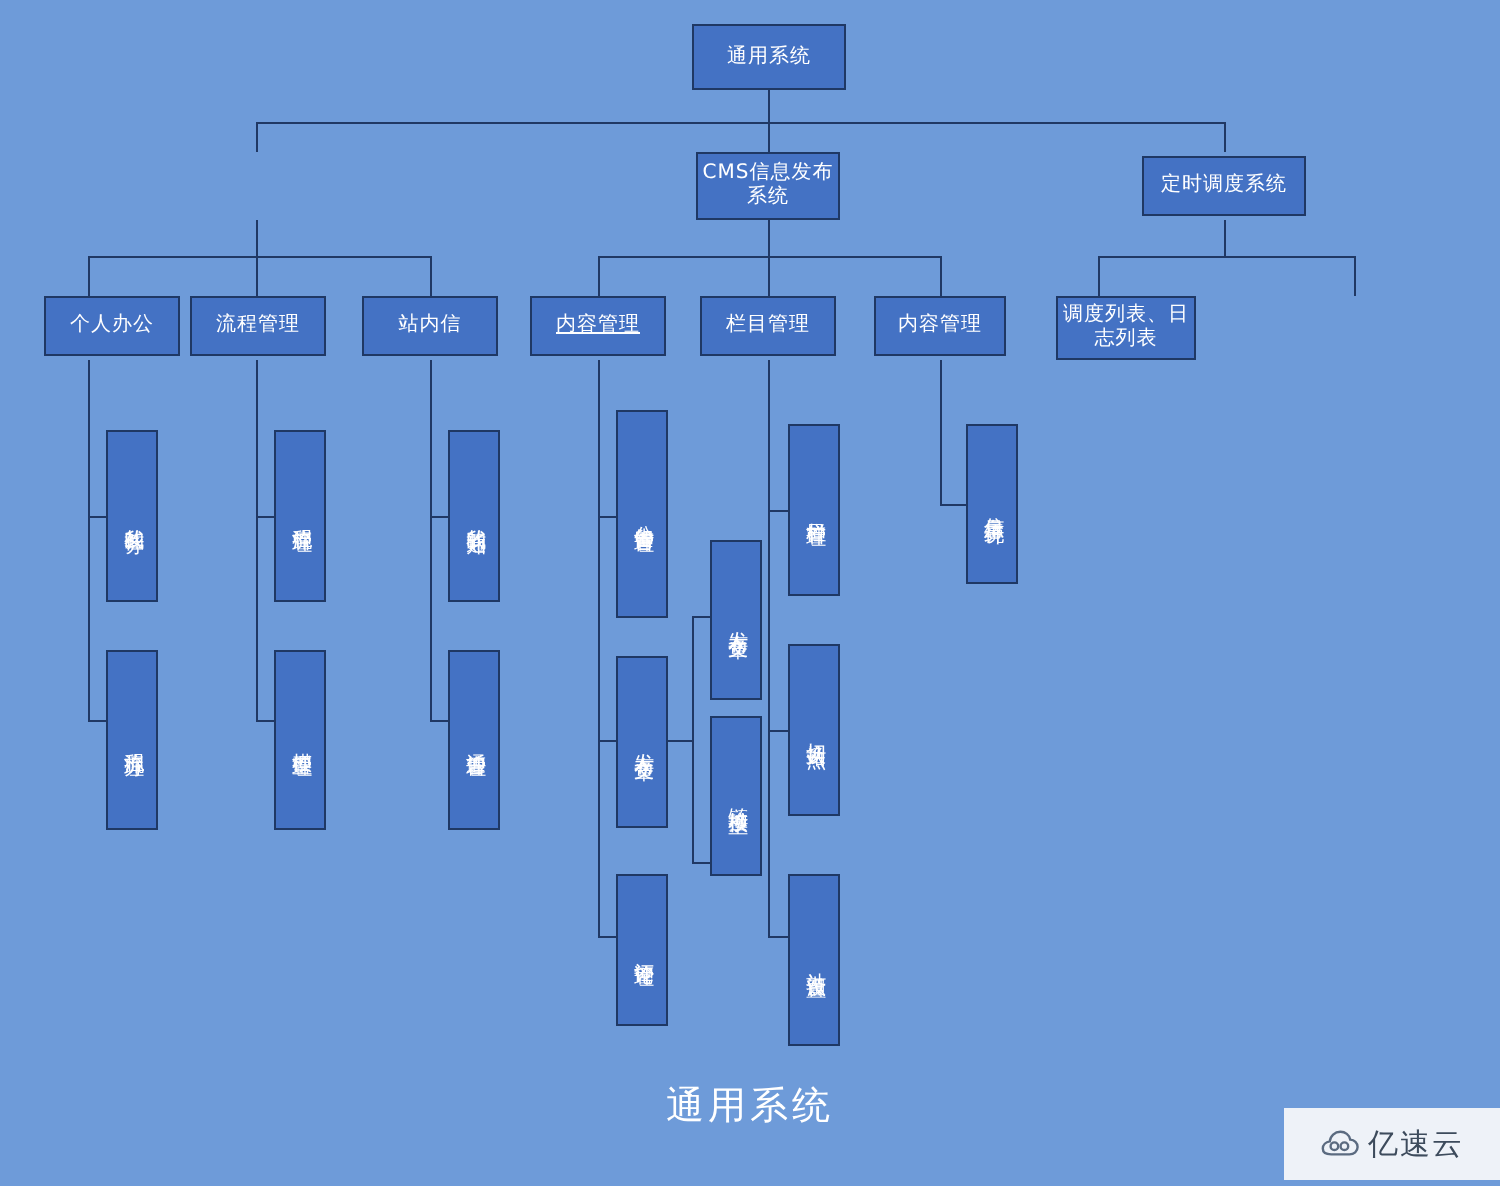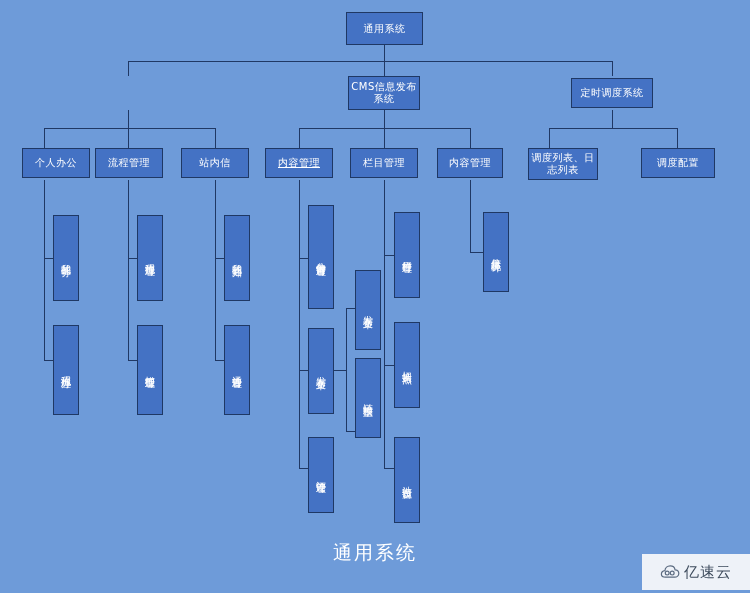--- a/index.html
+++ b/index.html
@@ -136,21 +136,20 @@
 
   <div class="node" style="left:10px;top:148px;width:68px;height:30px;margin-left:12px;">个人办公</div>
   <div class="node" style="left:95px;top:148px;width:68px;height:30px;">流程管理</div>
   <div class="node" style="left:181px;top:148px;width:68px;height:30px;">站内信</div>
 
   <div class="node" style="left:265px;top:148px;width:68px;height:30px;text-decoration:underline;">内容管理</div>
   <div class="node" style="left:350px;top:148px;width:68px;height:30px;">栏目管理</div>
   <div class="node" style="left:437px;top:148px;width:66px;height:30px;">内容管理</div>
 
   <div class="node" style="left:528px;top:148px;width:70px;height:32px;">调度列表、日志列表</div>
-  <div class="node" style="left:641px;top:148px;width:74px;height:30px;">调度配置</div>
 
   <div class="node vert" style="left:53px;top:215px;width:26px;height:86px;">我的任务</div>
   <div class="node vert" style="left:53px;top:325px;width:26px;height:90px;">流程办理</div>
 
   <div class="node vert" style="left:137px;top:215px;width:26px;height:86px;">流程管理</div>
   <div class="node vert" style="left:137px;top:325px;width:26px;height:90px;">模型管理</div>
 
   <div class="node vert" style="left:224px;top:215px;width:26px;height:86px;">我的通知</div>
   <div class="node vert" style="left:224px;top:325px;width:26px;height:90px;">通告管理</div>
 

